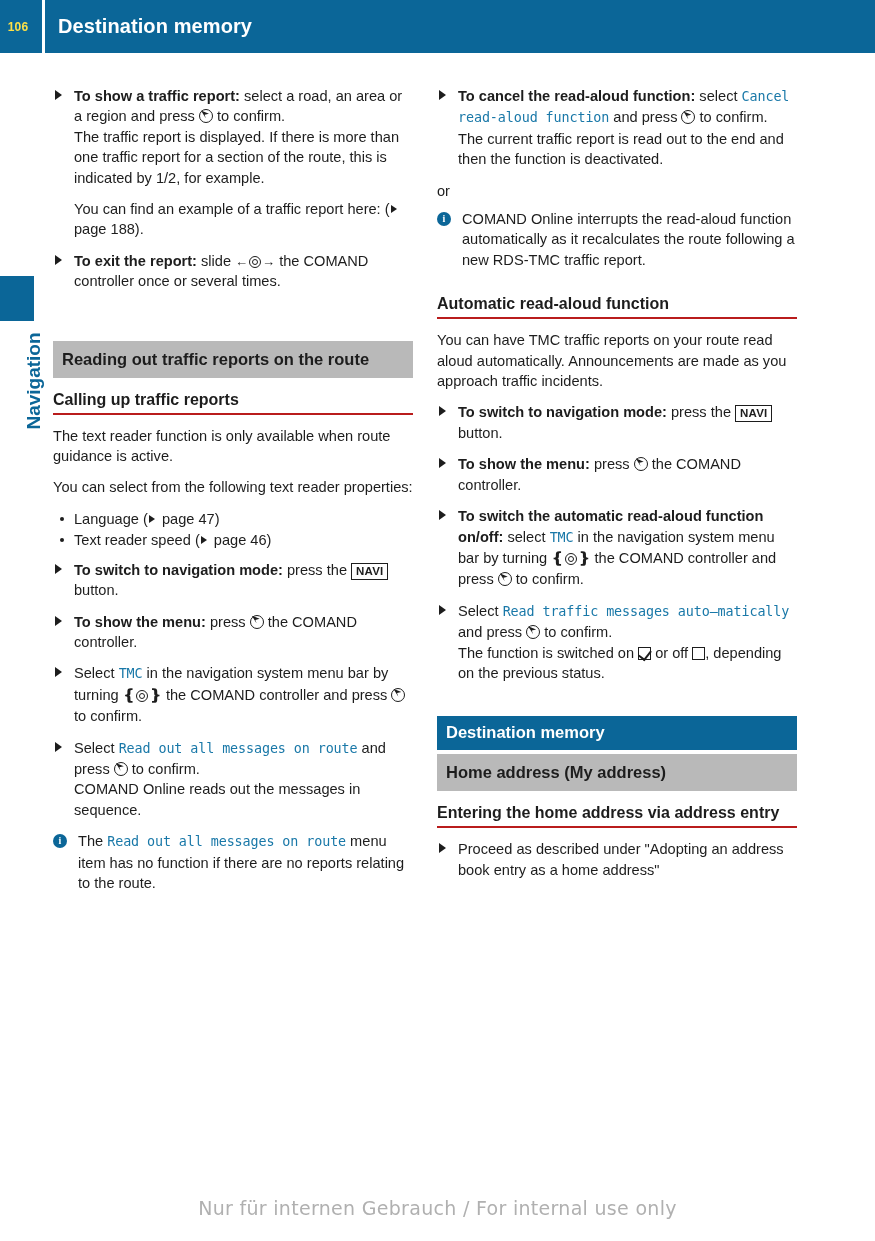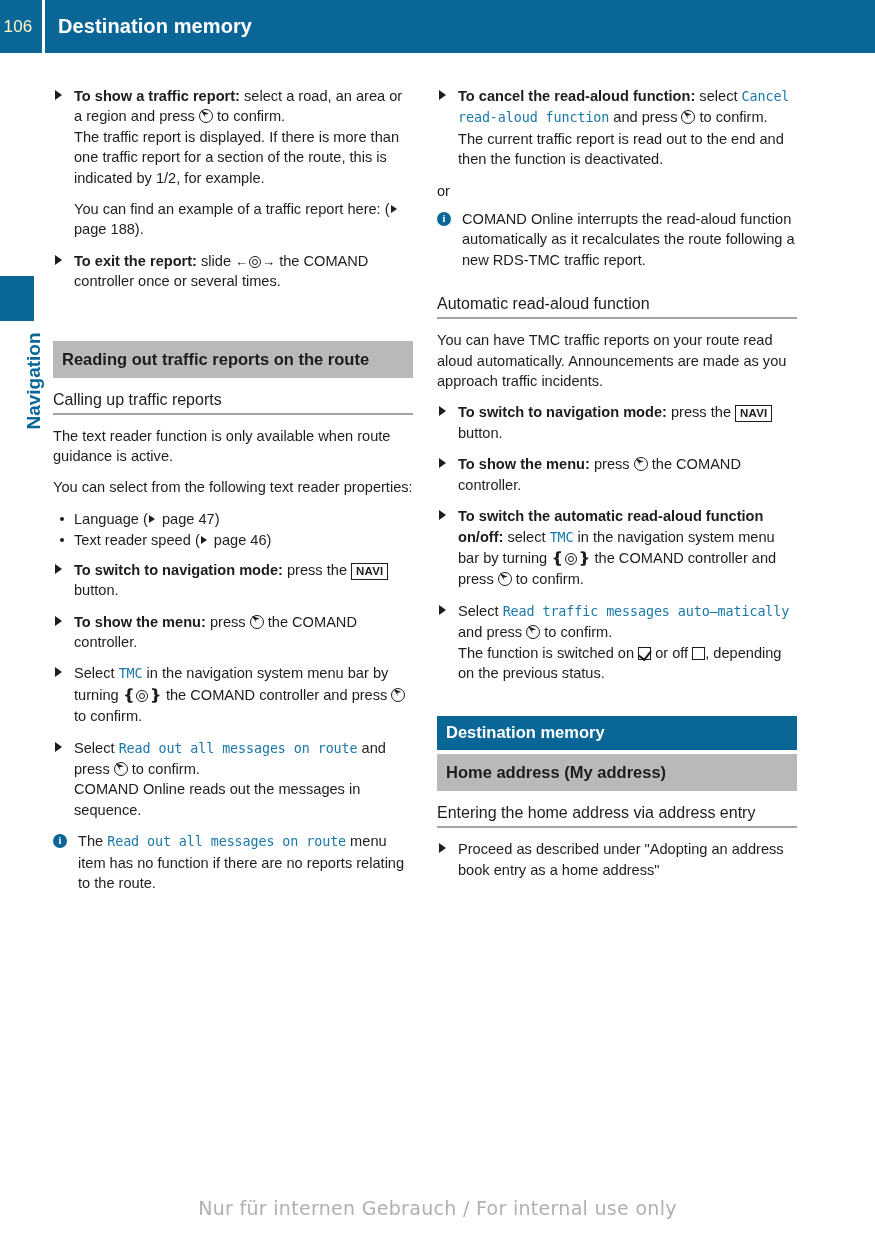--- a/index.html
+++ b/index.html
@@ -11,21 +11,21 @@
     overflow:hidden;
     position:relative;
   }
   .page{position:absolute;inset:0;}
 
   
   .header{position:absolute;left:0;top:0;width:875px;height:53px;background:#0b6698;}
   .header-pagenum{
     position:absolute;left:0;top:0;width:36px;height:53px;
     display:flex;align-items:center;justify-content:center;
-    color:#fef9c3;font-weight:normal;font-size:17px;letter-spacing:.2px;
+    color:#fde047;font-weight:bold;font-size:12px;letter-spacing:.2px;
   }
   .header-sep{position:absolute;left:42px;top:0;width:3px;height:53px;background:#ffffff;}
   .header-title{
     position:absolute;left:58px;top:0;height:53px;
     display:flex;align-items:center;
     color:#ffffff;font-weight:bold;font-size:20px;letter-spacing:.1px;
   }
 
   
   .side-tab{position:absolute;left:0;top:276px;width:34px;height:45px;background:#0b6698;}
@@ -83,22 +83,22 @@
   .bar-blue{
     background:#0b6698;color:#ffffff;font-weight:bold;font-size:16.5px;
     padding:6px 9px 7px 9px;margin:0 0 4px 0;line-height:21px;
   }
   .bar-gray{
     background:#b9b9b9;color:#1d1d1d;font-weight:bold;font-size:16.5px;
     padding:7px 9px 8px 9px;margin:0 0 11px 0;line-height:22px;
   }
   .bar-gray.sub{margin-bottom:11px;}
   .h-rule{
-    font-weight:normal;font-size:16px;line-height:21px;
-    border-bottom:2px solid #a3a3a3;padding:0 0 3px 0;margin:0 0 11px 0;
+    font-weight:bold;font-size:16px;line-height:21px;
+    border-bottom:2px solid #b91c1c;padding:0 0 3px 0;margin:0 0 11px 0;
   }
 
   .spacer-lg{height:38px;}
   .spacer-md{height:22px;}
   .spacer-sm{height:12px;}
 
   
   .ic{display:inline-block;vertical-align:-2px;}
 
   

